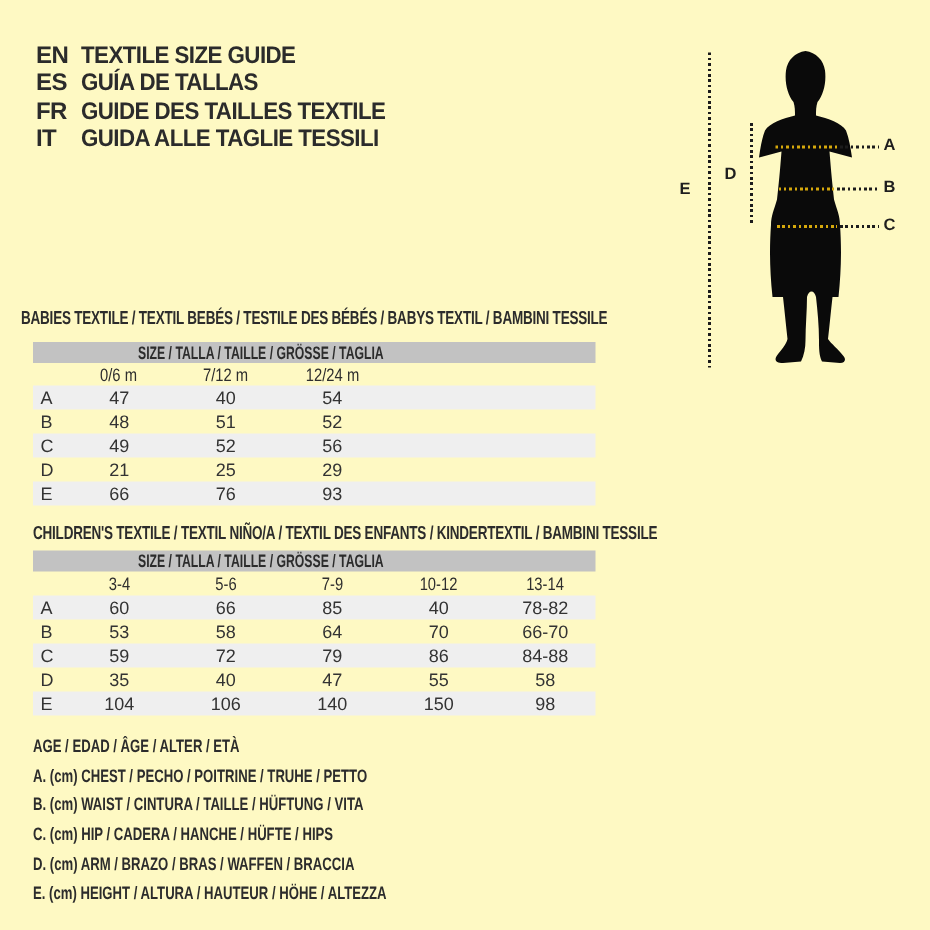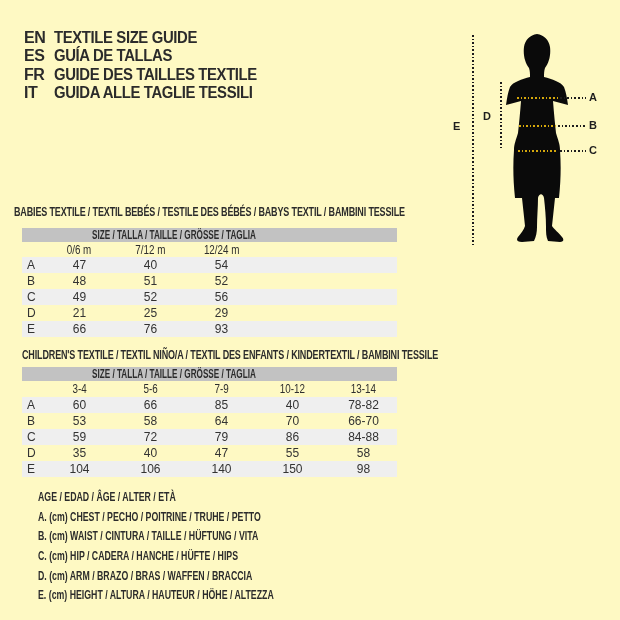--- a/index.html
+++ b/index.html
@@ -25,21 +25,21 @@
   .trow { display:grid; height:16px; line-height:16px; font-size:12px; color:#333; }
   .cols3 { grid-template-columns:22px 71px 71px 71px; }
   .cols5 { grid-template-columns:22px 71px 71px 71px 71px 71px; }
   .trow.head { height:14px; line-height:14px; color:#2e2e2e; }
   .trow.odd { background:#efefef; }
   .cell { text-align:center; }
   .cell .sq { transform:scaleX(0.82); transform-origin:50% 50%; }
   .rlabel { text-align:left; padding-left:5px; }
   
   .legend { position:absolute; left:22px; top:488px; }
-  .legend-line { height:19.7px; line-height:19.7px; font-size:12px; font-weight:700; color:#2c2c2c;margin-left:16px; }
+  .legend-line { height:19.7px; line-height:19.7px; font-size:12px; font-weight:700; color:#2c2c2c; }
   .legend-line .sq { transform:scaleX(0.73); }
   
   .fig-svg { position:absolute; left:504px; top:34px; }
   .dot-h { position:absolute; height:2px;
            background-image:repeating-linear-gradient(90deg, #1c1c1c 0 1.7px, transparent 1.7px 3.6px); }
   .dot-h.on-body { background-image:repeating-linear-gradient(90deg, #d5a80c 0 1.7px, transparent 1.7px 3.6px); }
   .dot-v { position:absolute; width:2px;
            background-image:repeating-linear-gradient(180deg, #1c1c1c 0 1.7px, transparent 1.7px 3.6px); }
   .m-label { position:absolute; font-size:11px; font-weight:700; color:#1e1e1e; }
 </style>

